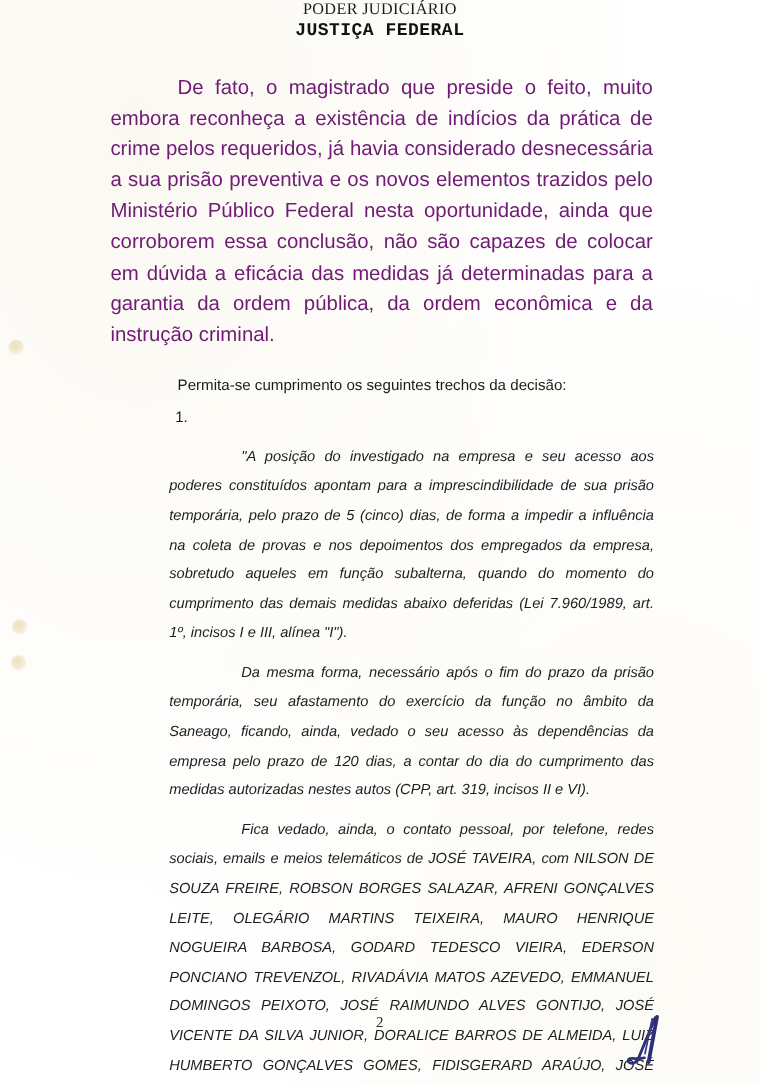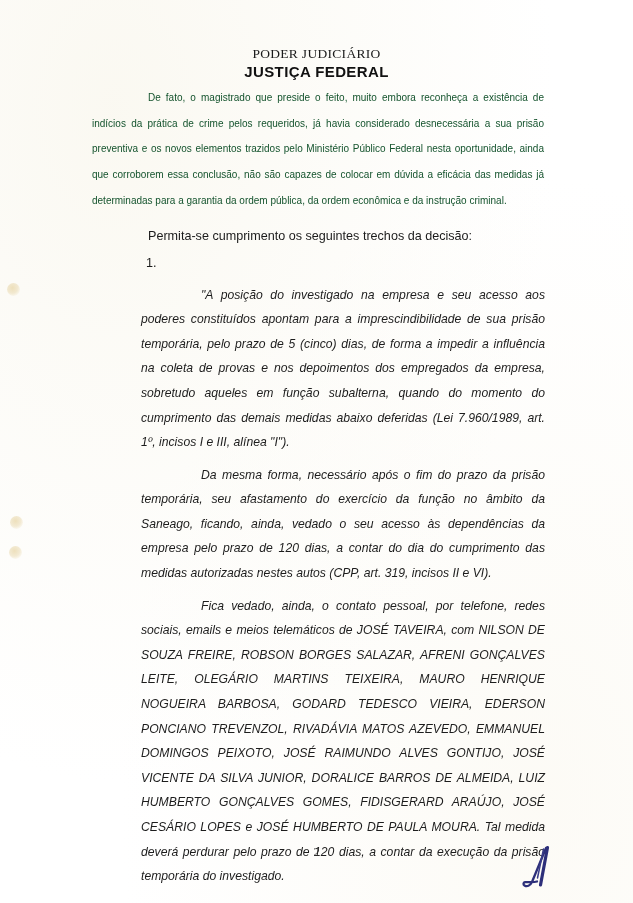--- a/index.html
+++ b/index.html
@@ -30,44 +30,43 @@
     pointer-events: none;
   }
   .content {
     position: relative;
     z-index: 2;
   }
 
   
   .doc-header {
     text-align: center;
-    padding-top: 46px;
     line-height: 1.22;
   }
   .header-line1 {
     font-family: "Liberation Serif", serif;
     font-size: 13.5px;
     letter-spacing: 0.3px;
     color: #1a1a1a;
   }
   .header-line2 {
-    font-family: Liberation Sans, sans-serif;
+    font-family: Liberation Mono, monospace;
     font-size: 15px;
     font-weight: bold;
     letter-spacing: 0.4px;
     color: #111111;
     margin-top: 1px;
   }
   .para-roman {
     width: 452px;
     margin-left: 92px;
-    margin-top: 3px;
-    font-size: 10px;
+    margin-top: 24px;
+    font-size: 17px;
     line-height: 25.8px;
-    color: #14532d;
+    color: #701a75;
     text-align: justify;
     text-justify: inter-word;
     text-indent: 56px;
   }
 
   .line-permita {
     width: 452px;
     margin-left: 92px;
     margin-top: 3px;
     font-size: 12.6px;

